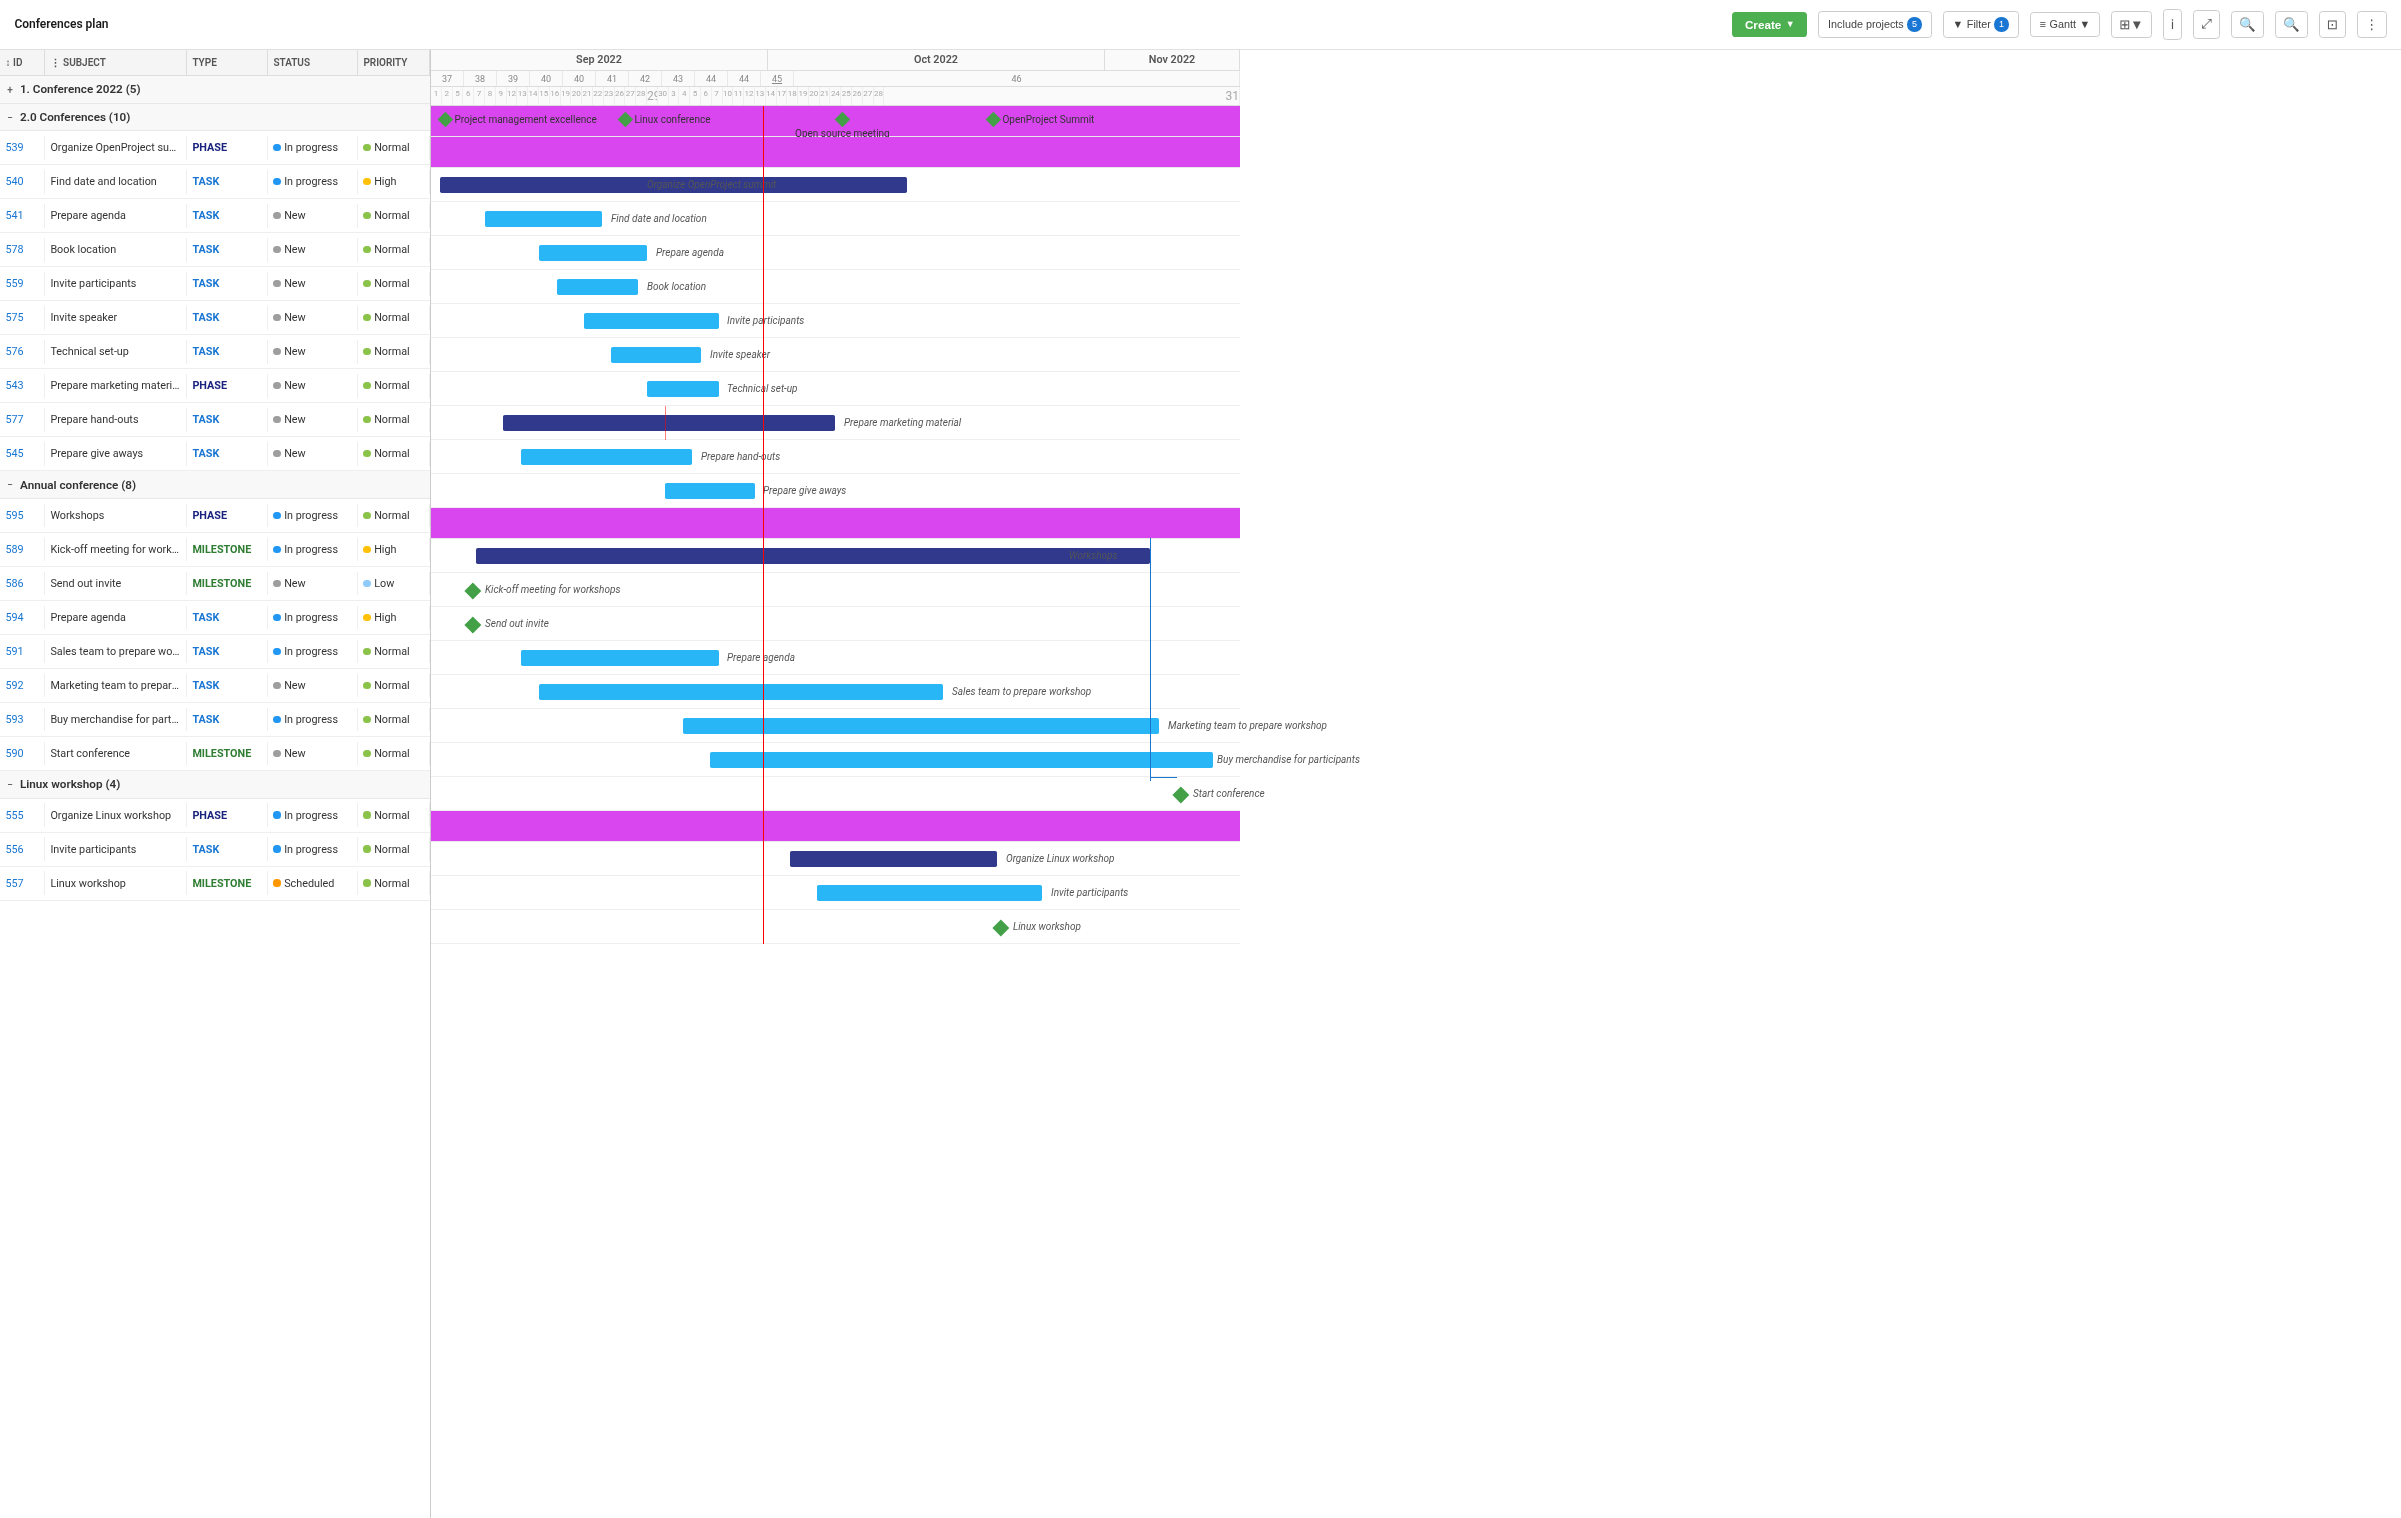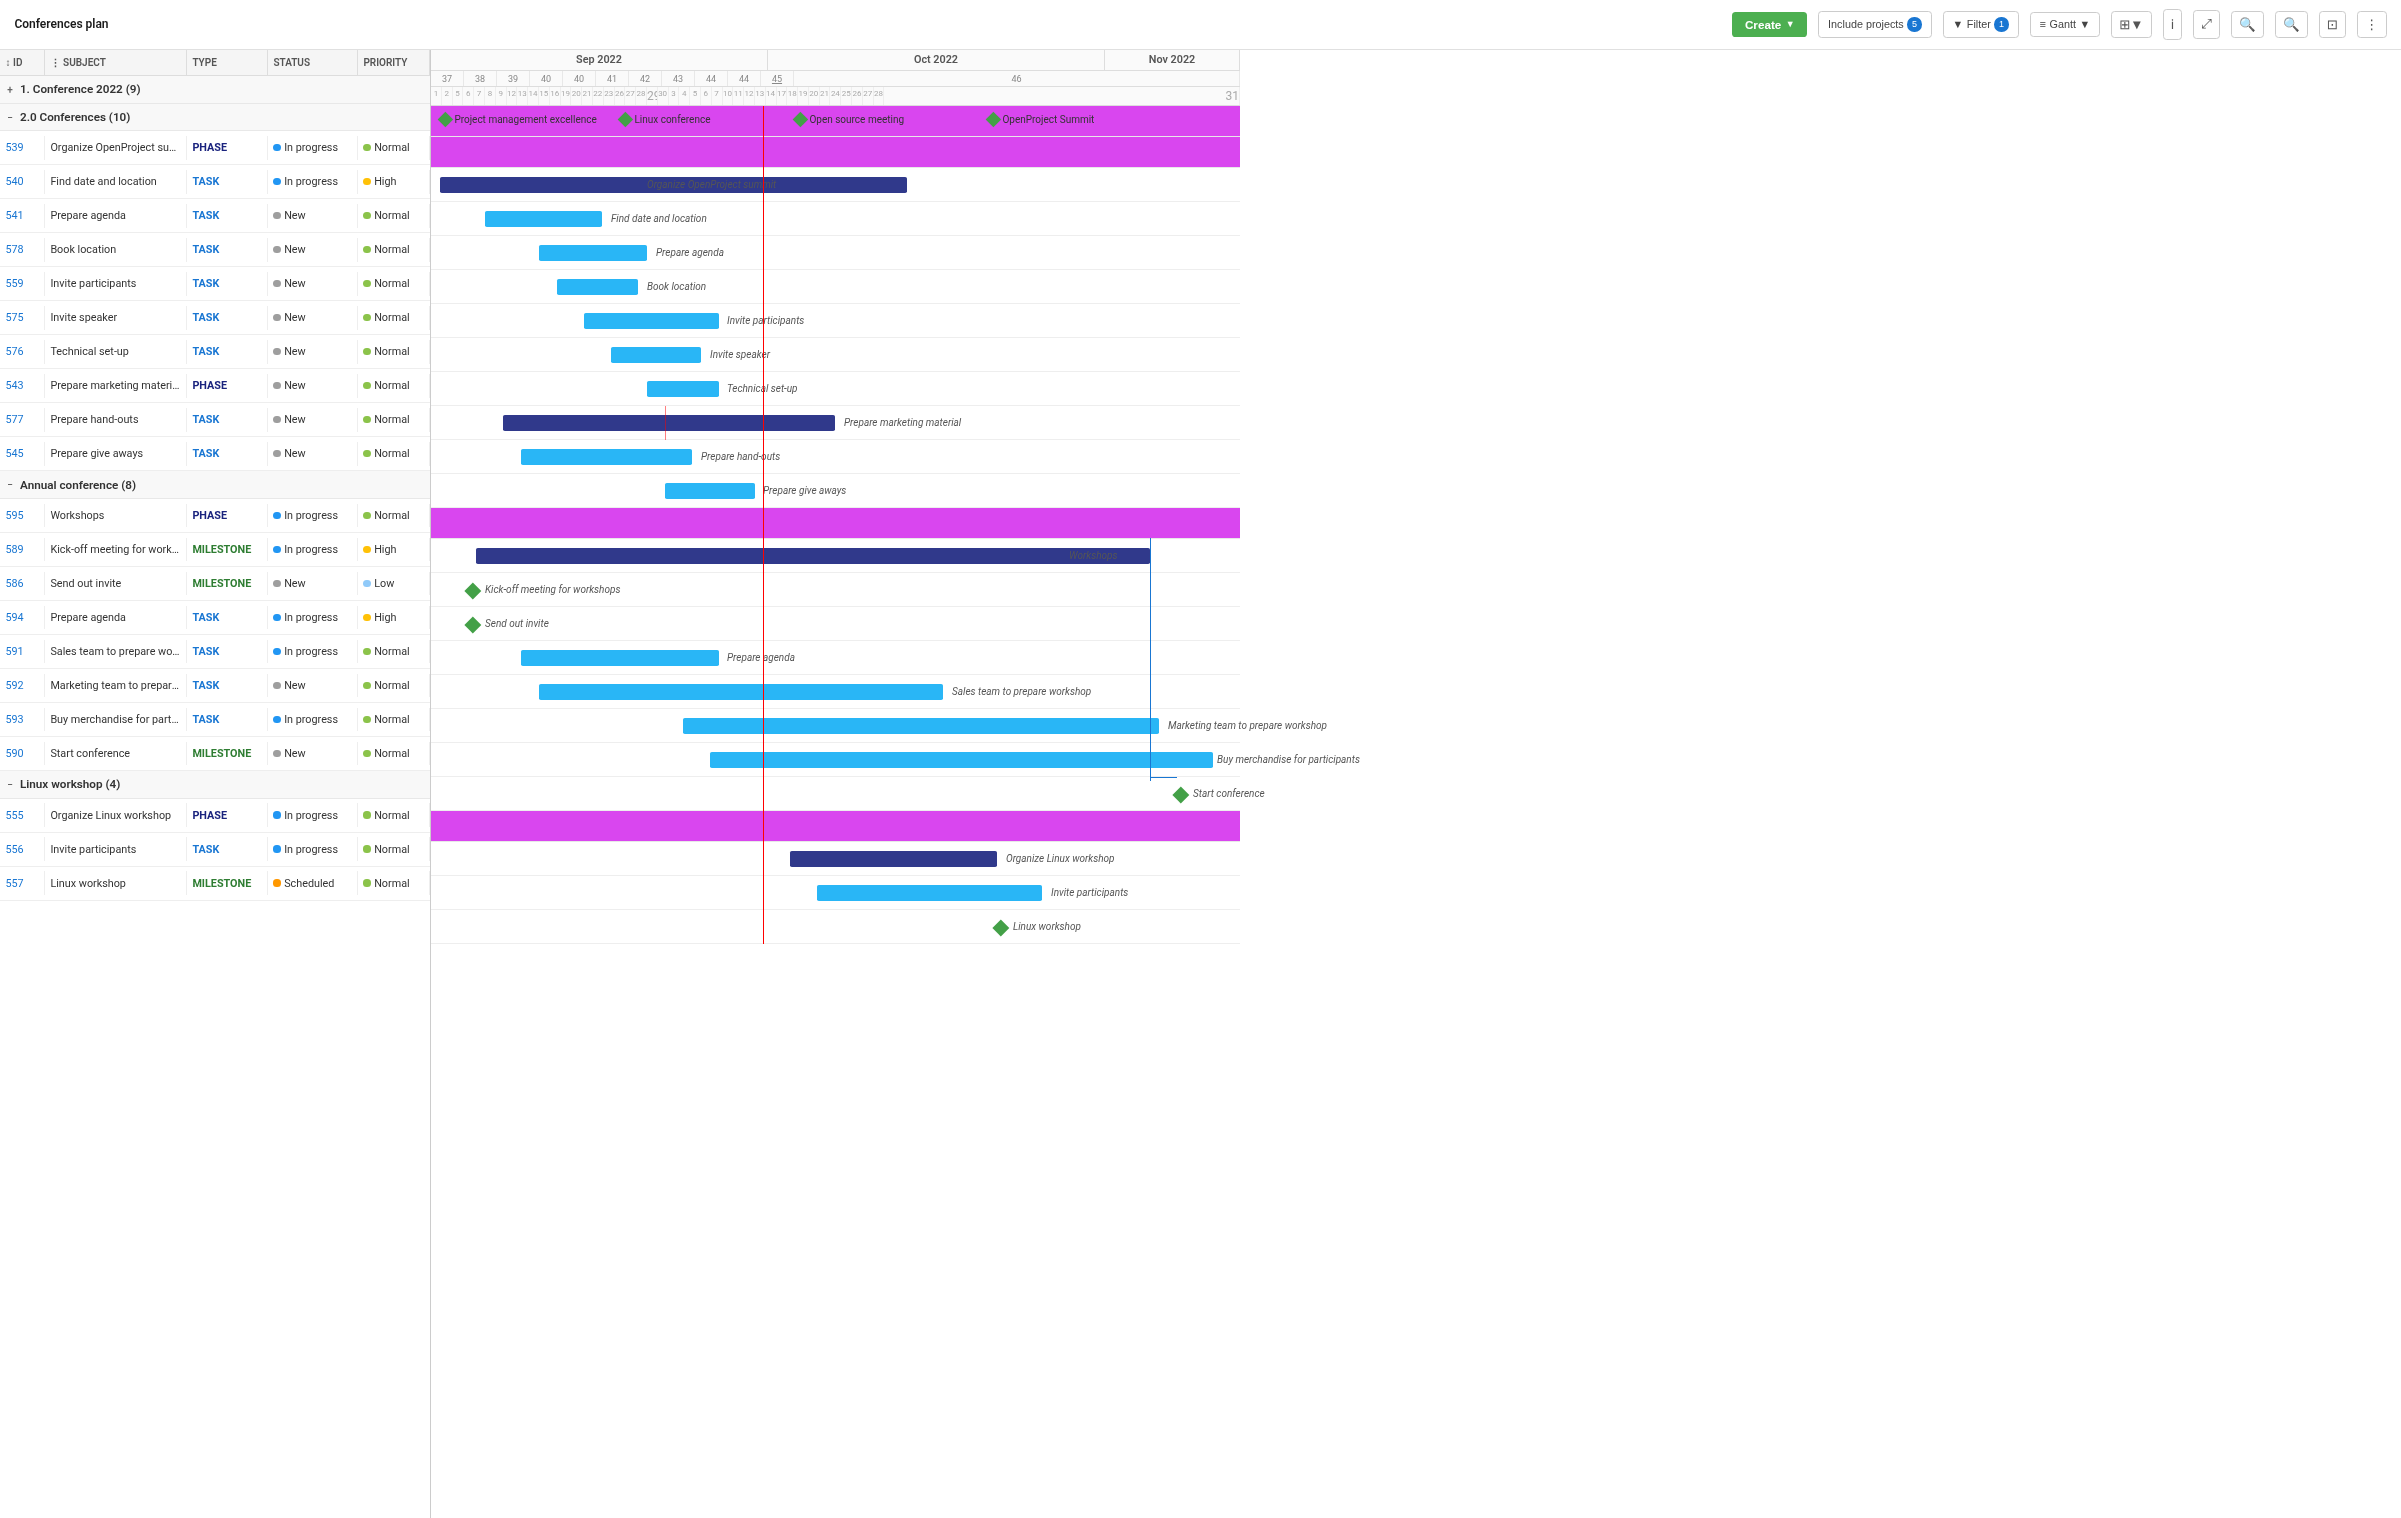--- a/index.html
+++ b/index.html
@@ -295,21 +295,21 @@
         <span>⋮</span>
         <span>SUBJECT</span>
       </div>
       <div class="col">TYPE</div>
       <div class="col">STATUS</div>
       <div class="col">PRIORITY</div>
     </div>
 
     <div class="group-row">
       <span class="collapse-icon">+</span>
-      <span>1. Conference 2022 (9)</span>
+      <span>1. Conference 2022 (5)</span>
     </div>
 
     <div class="group-row">
       <span class="collapse-icon">−</span>
       <span>2.0 Conferences (10)</span>
     </div>
 
     <div class="data-row">
       <div class="cell cell-id">539</div>
       <div class="cell cell-subject">Organize OpenProject summit</div>
@@ -550,21 +550,21 @@
         <div class="gantt-group-row" style="position:relative; height:31px;">
 
           <div style="position:absolute; left:9px; top:8px; display:flex; align-items:center; gap:3.6px;">
             <div style="width:10.8px; height:10.8px; background:#43a047; transform:rotate(45deg); flex-shrink:0;"></div>
             <span style="font-size:10px; color:#333;">Project management excellence</span>
           </div>
           <div style="position:absolute; left:189px; top:8px; display:flex; align-items:center; gap:3.6px;">
             <div style="width:10.8px; height:10.8px; background:#43a047; transform:rotate(45deg); flex-shrink:0;"></div>
             <span style="font-size:10px; color:#333;">Linux conference</span>
           </div>
-          <div style="position:absolute; left:364px; top:8px; display:flex; align-items:center; gap:3.6px;">
+          <div style="position:absolute; left:364px; top:8px; display:flex; align-items:center; gap:3.6px;flex-direction:column;">
             <div style="width:10.8px; height:10.8px; background:#43a047; transform:rotate(45deg); flex-shrink:0;"></div>
             <span style="font-size:10px; color:#333;">Open source meeting</span>
           </div>
           <div style="position:absolute; left:557px; top:8px; display:flex; align-items:center; gap:3.6px;">
             <div style="width:10.8px; height:10.8px; background:#43a047; transform:rotate(45deg); flex-shrink:0;"></div>
             <span style="font-size:10px; color:#333;">OpenProject Summit</span>
           </div>
         </div>
 
         <div class="gantt-group-row"></div>

